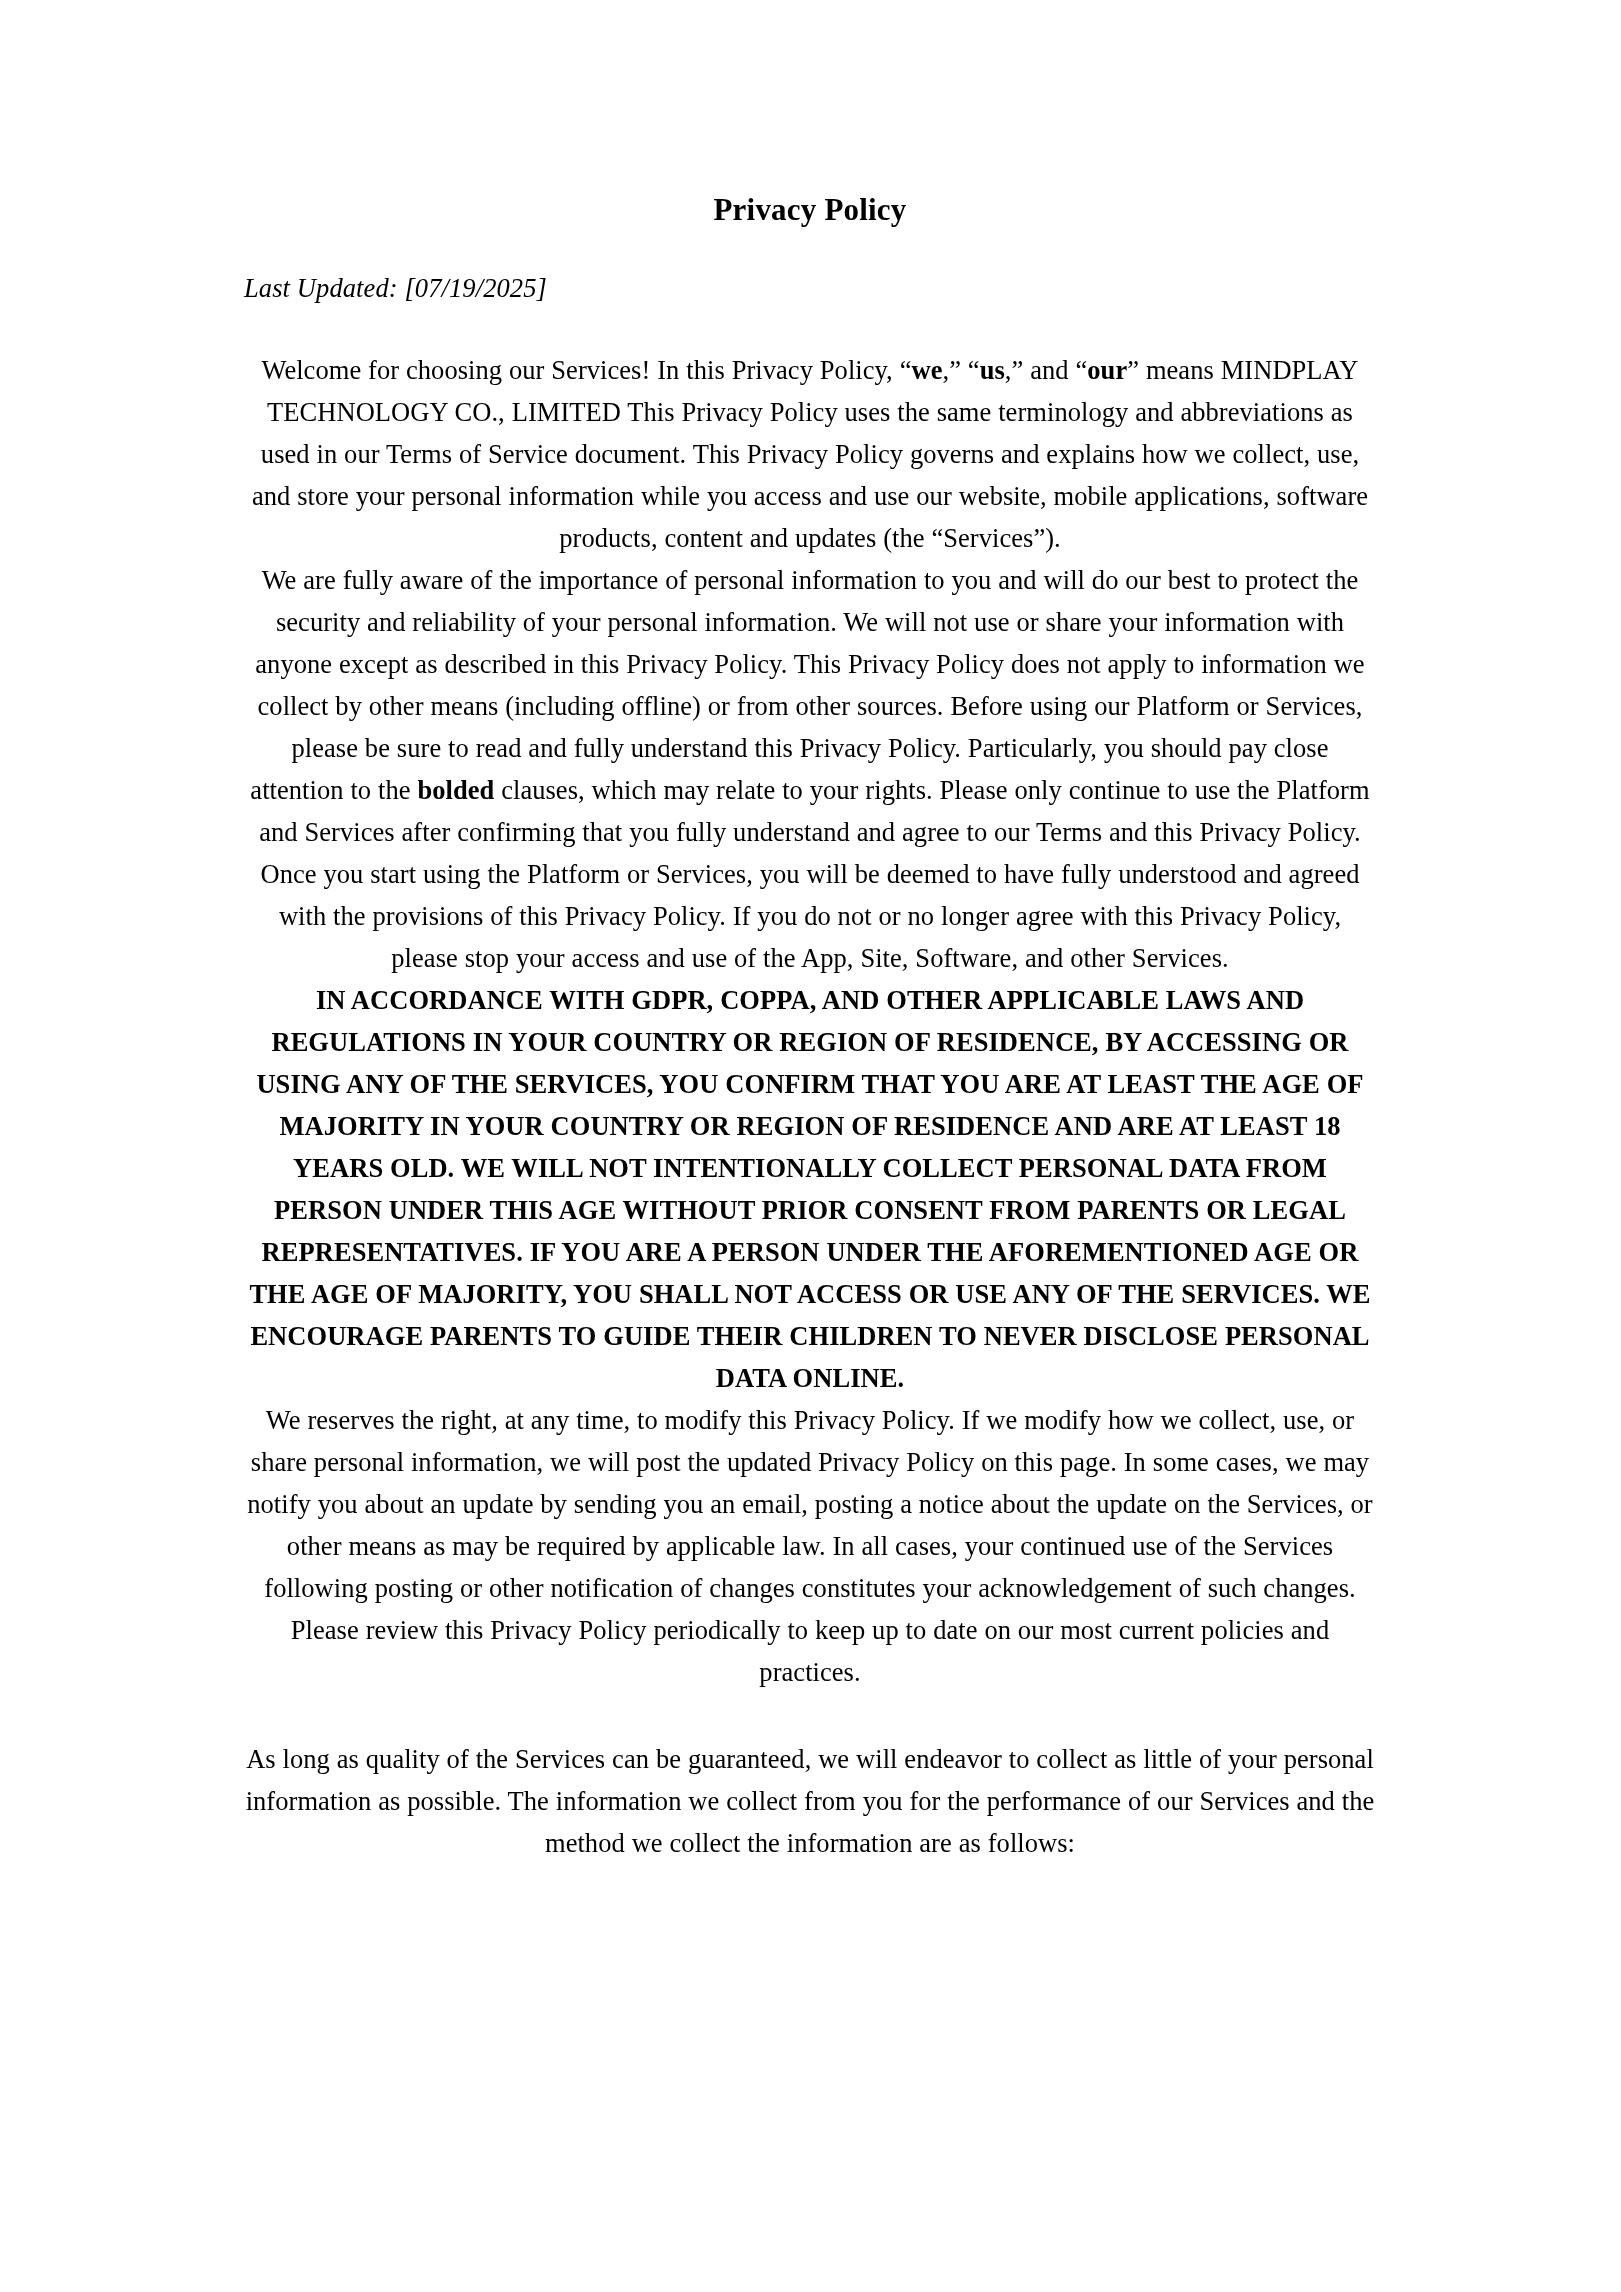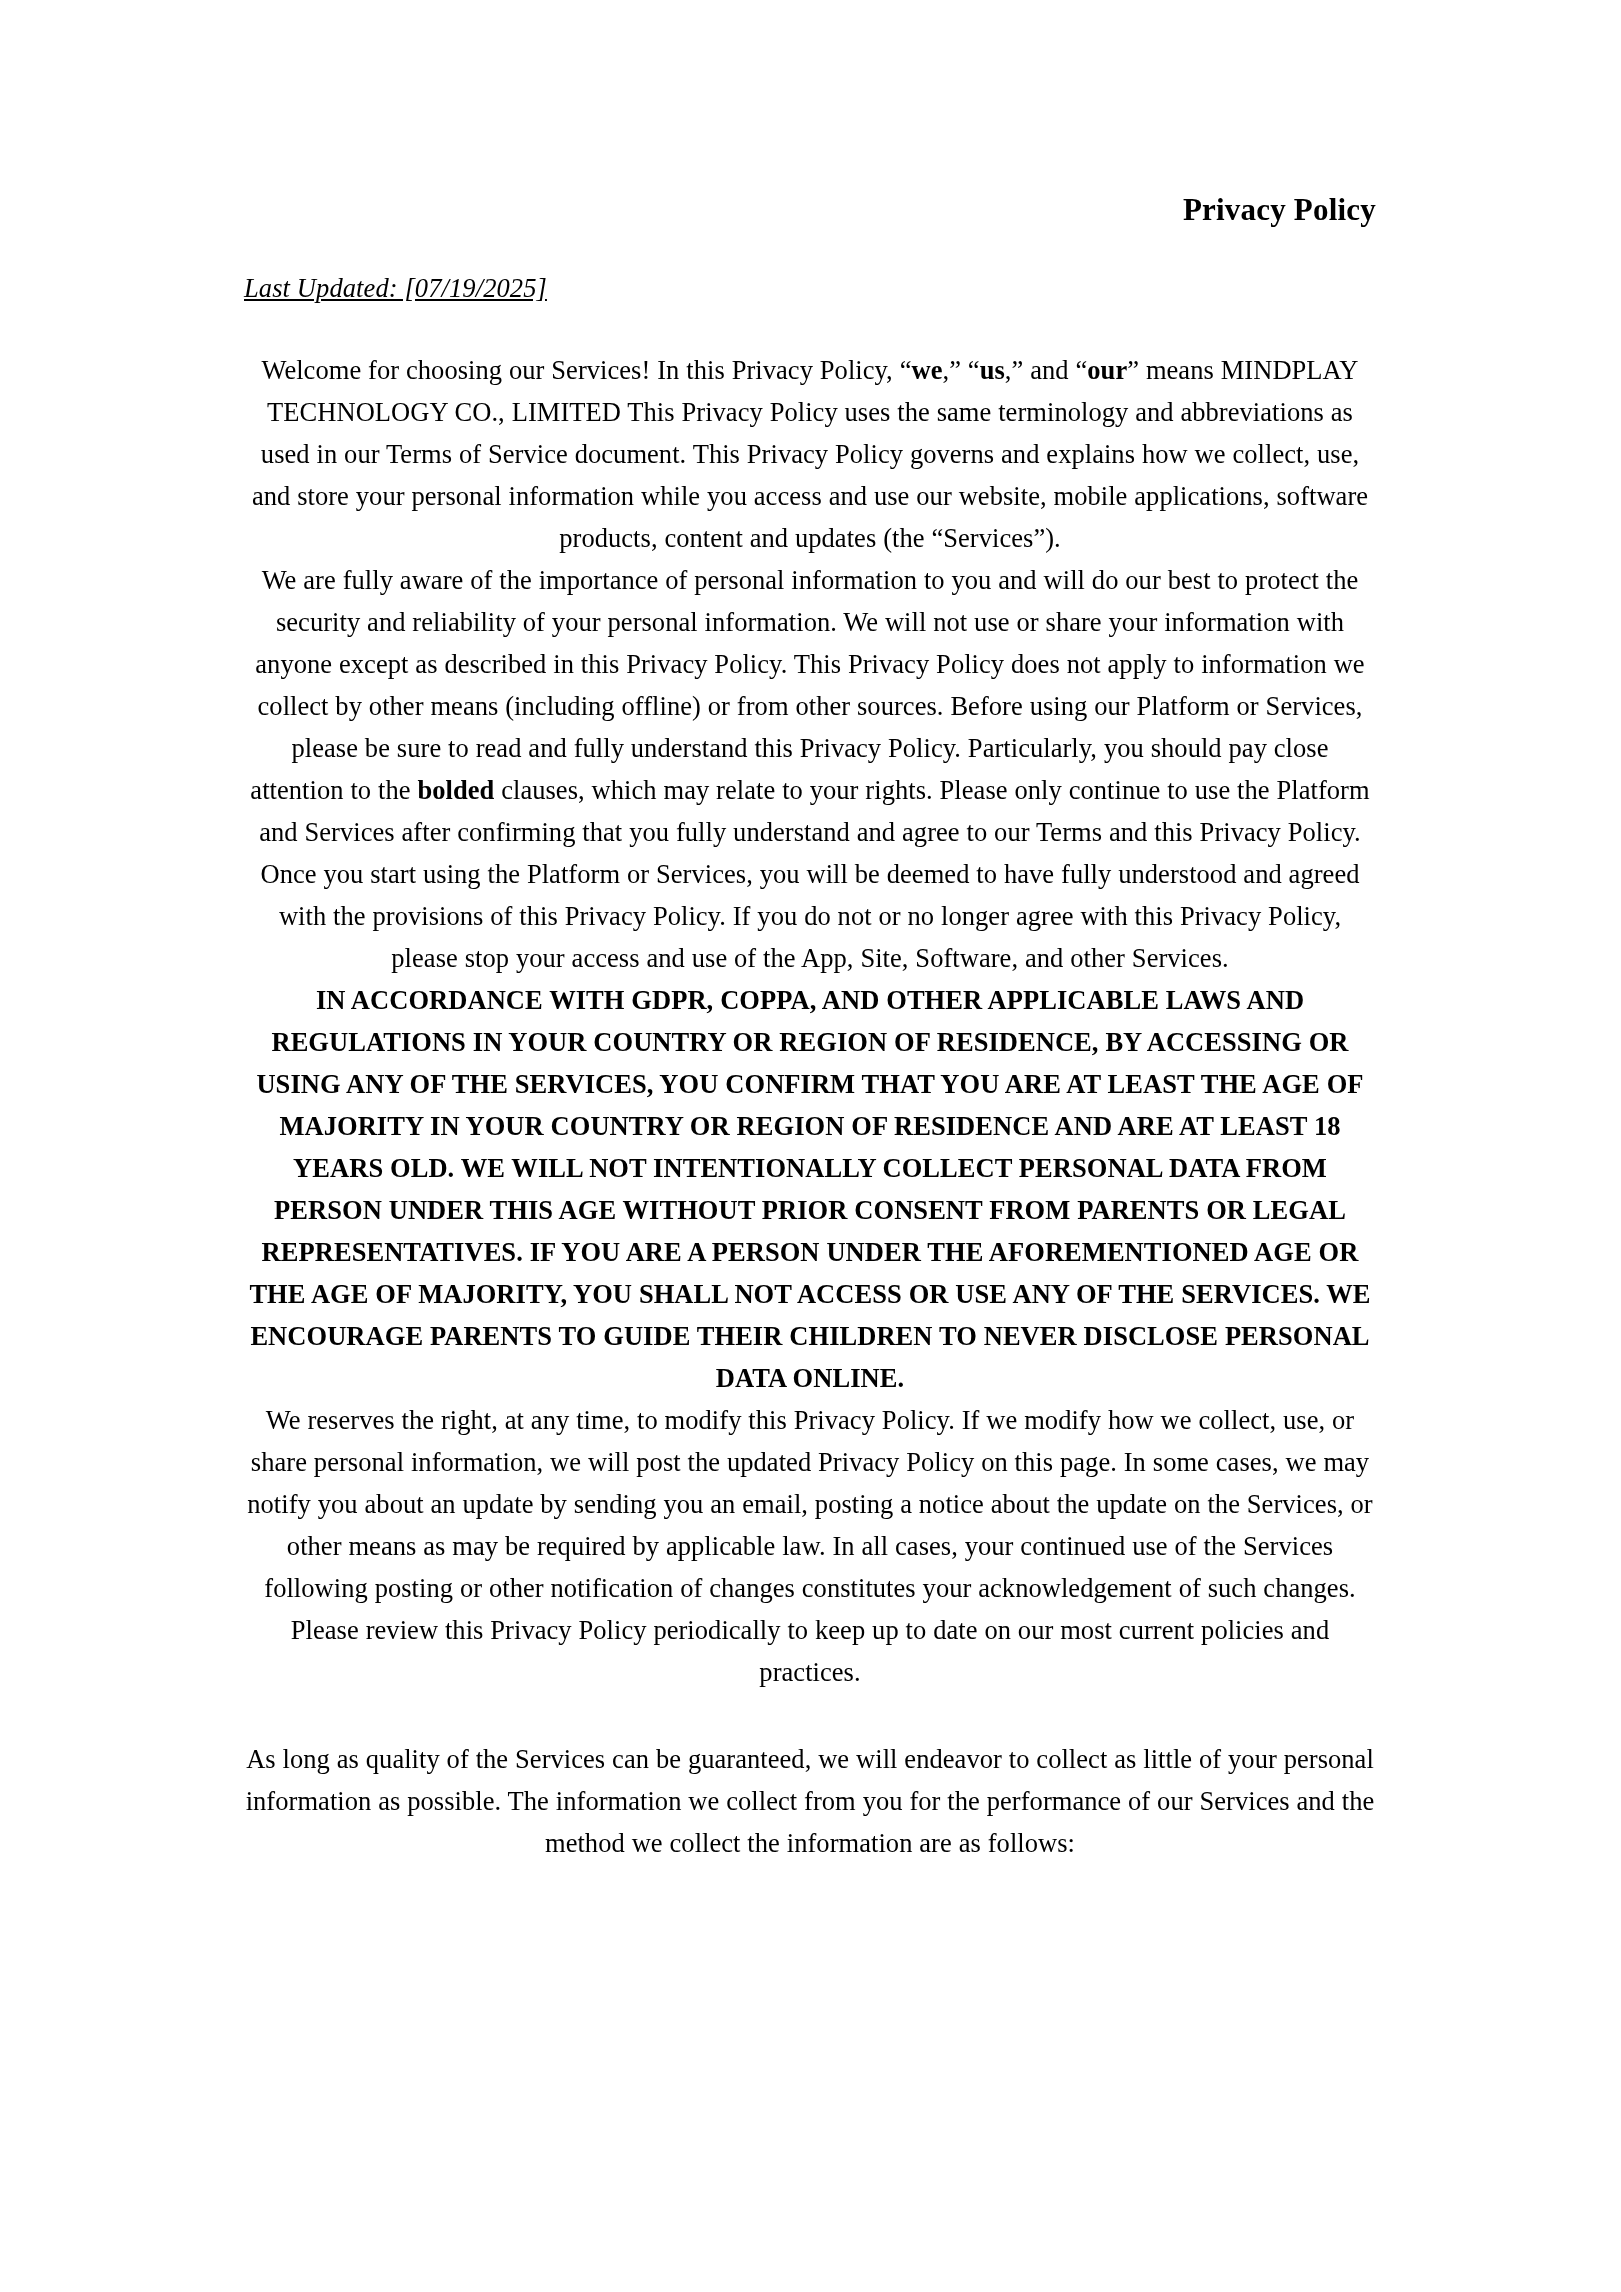--- a/index.html
+++ b/index.html
@@ -21,36 +21,35 @@
     box-sizing: border-box;
     overflow: hidden;
   }
   .content {
     position: absolute;
     left: 244px;
     top: 0;
     width: 1132px;
   }
   .doc-title {
-    text-align: right;
+    text-align: center;
     font-size: 31px;
     font-weight: bold;
     line-height: 1.15;
     margin: 0;
     padding-top: 192px;
     letter-spacing: 0.2px;
   }
   .last-updated {
     font-style: italic;
     font-size: 26.5px;
     line-height: 1.2;
     margin: 0;
     padding-top: 45px;
     letter-spacing: 0.1px;
-    text-decoration: underline;
   }
   p.body-para {
     font-size: 26.5px;
     line-height: 42px;
     margin: 0;
     text-align: center;
     letter-spacing: 0.05px;
     word-spacing: 0.2px;
   }
   p.body-para.first-block {

